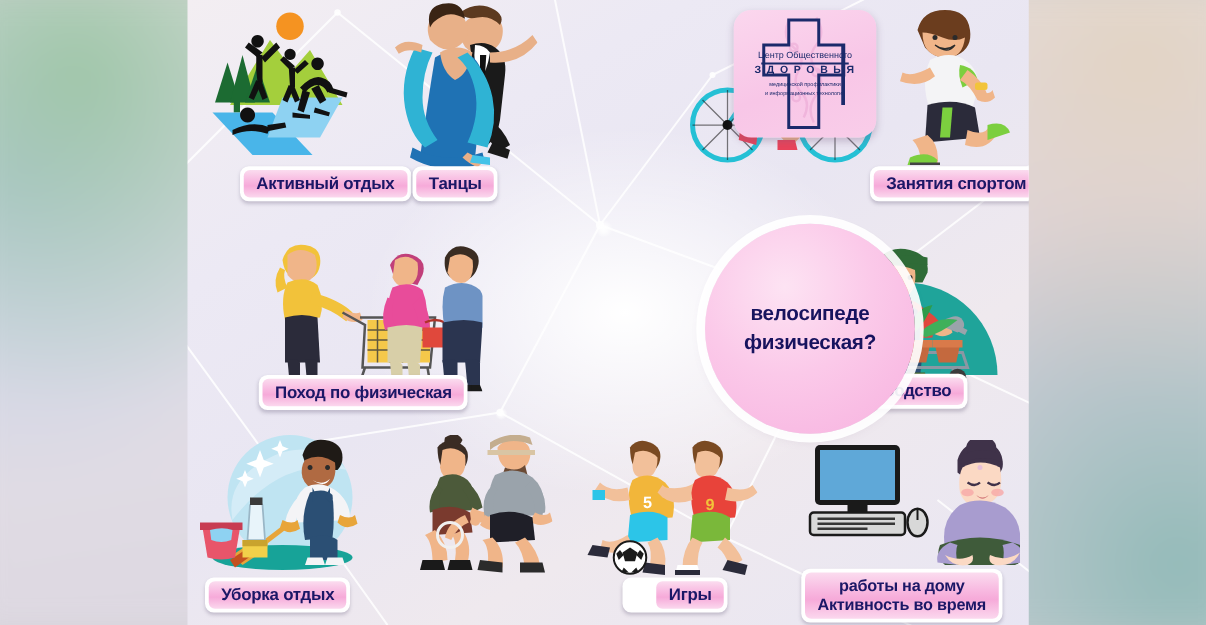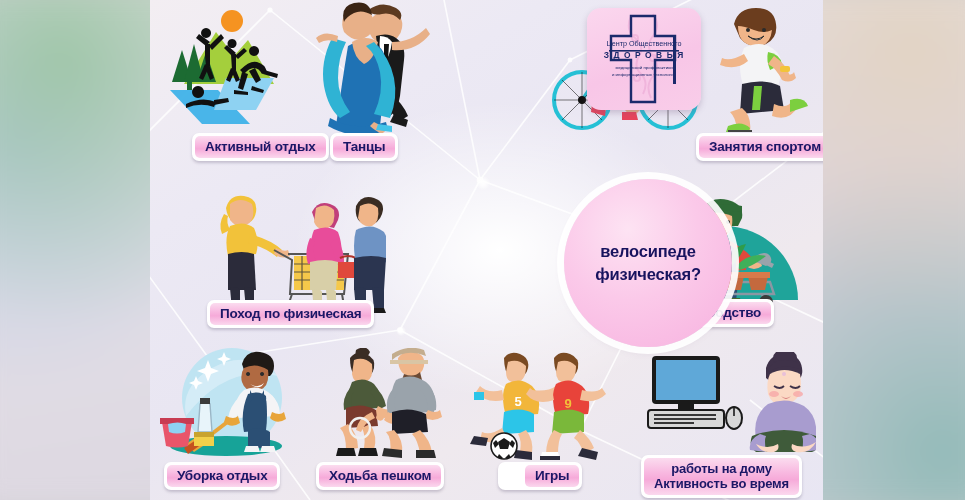--- a/index.html
+++ b/index.html
@@ -407,25 +407,20 @@
       <path d="M110 36 q12 10 10 26 l-8 2 q0 -16 -8 -22z" fill="#9aa3ab"></path>
       <path d="M72 64 q10 6 14 2 l2 6 q-10 8 -20 0z" fill="#f0b589"></path>
       <path d="M112 62 q8 4 12 0 l2 7 q-10 6 -18 0z" fill="#f0b589"></path>
       <path d="M76 64 q18 -6 34 2 l2 18 l-36 2z" fill="#1f1f28"></path>
       <path d="M78 82 q10 10 8 24 l-12 0 q2 -16 -4 -22z" fill="#f0b589"></path>
       <path d="M104 82 q10 10 12 22 l-12 2 q-2 -14 -8 -20z" fill="#f0b589"></path>
       <path d="M68 100 l18 2 l0 8 l-20 -2z" fill="#2b2b2b"></path>
       <path d="M100 102 l18 0 l2 8 l-20 0z" fill="#2b2b2b"></path>
       <path d="M62 66 q-4 4 0 6 q4 2 6 -2z" fill="#f0b589"></path>
     </svg>
-    <div class="pill" style="left:166px;top:462px;">
-      <div class="pill-in">
-          <span>Ходьба пешком</span>
-        </div>
-    </div>
 
     <svg class="art" style="left:318px;top:350px;" width="138" height="110" viewBox="0 0 138 110">
       <path d="M36 8 q6 -8 16 -4 q10 4 8 14 q-2 10 -12 10 q-12 0 -12 -20z" fill="#7a4a22"></path>
       <path d="M40 12 q10 -4 18 4 q0 14 -8 16 q-12 2 -12 -10z" fill="#f2c09a"></path>
       <path d="M38 34 q14 -8 26 2 q10 10 6 28 l-32 2 q-6 -20 0 -32z" fill="#f2b63a"></path>
       <path d="M34 40 q-14 4 -22 -4 l-4 6 q10 12 28 8z" fill="#f2c09a"></path>
       <path d="M64 40 q16 2 24 -4 l4 6 q-12 10 -30 6z" fill="#f2c09a"></path>
       <path d="M6 42 l10 0 l0 8 l-10 0z" fill="#2cc5e8"></path>
       <path d="M88 38 l10 0 l0 8 l-10 0z" fill="#2cc5e8"></path>
       <text x="50" y="56" text-anchor="middle" font-size="13" font-weight="bold" fill="#ffffff" font-family="Liberation Sans, sans-serif">5</text>

